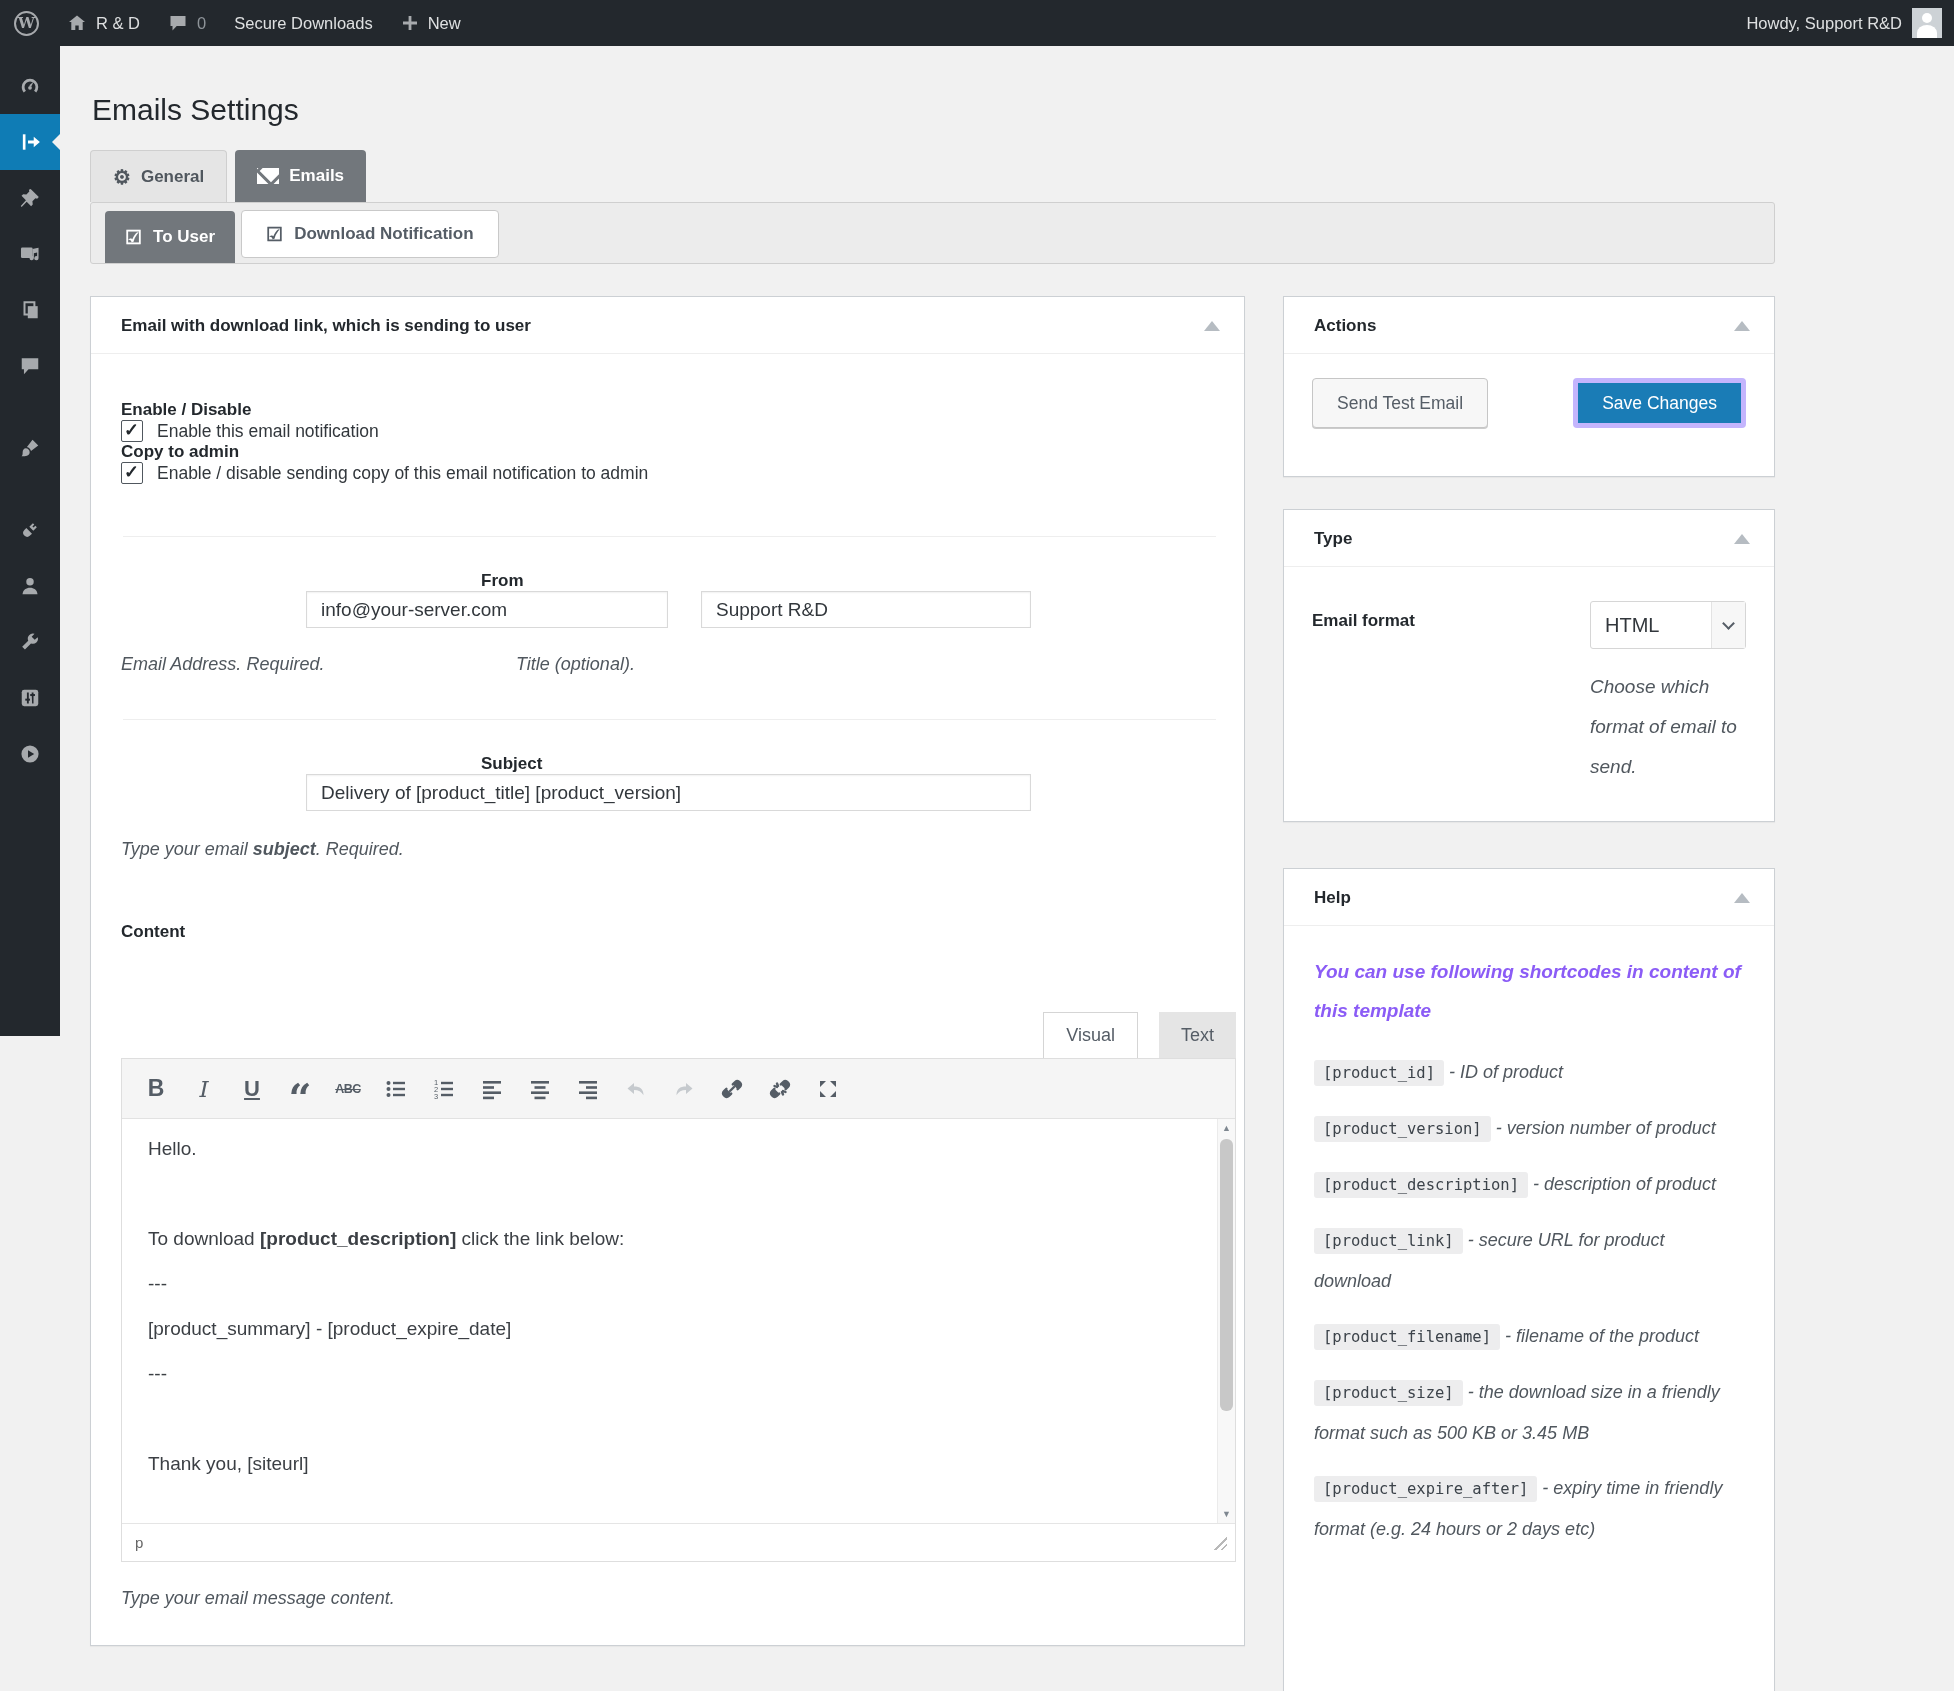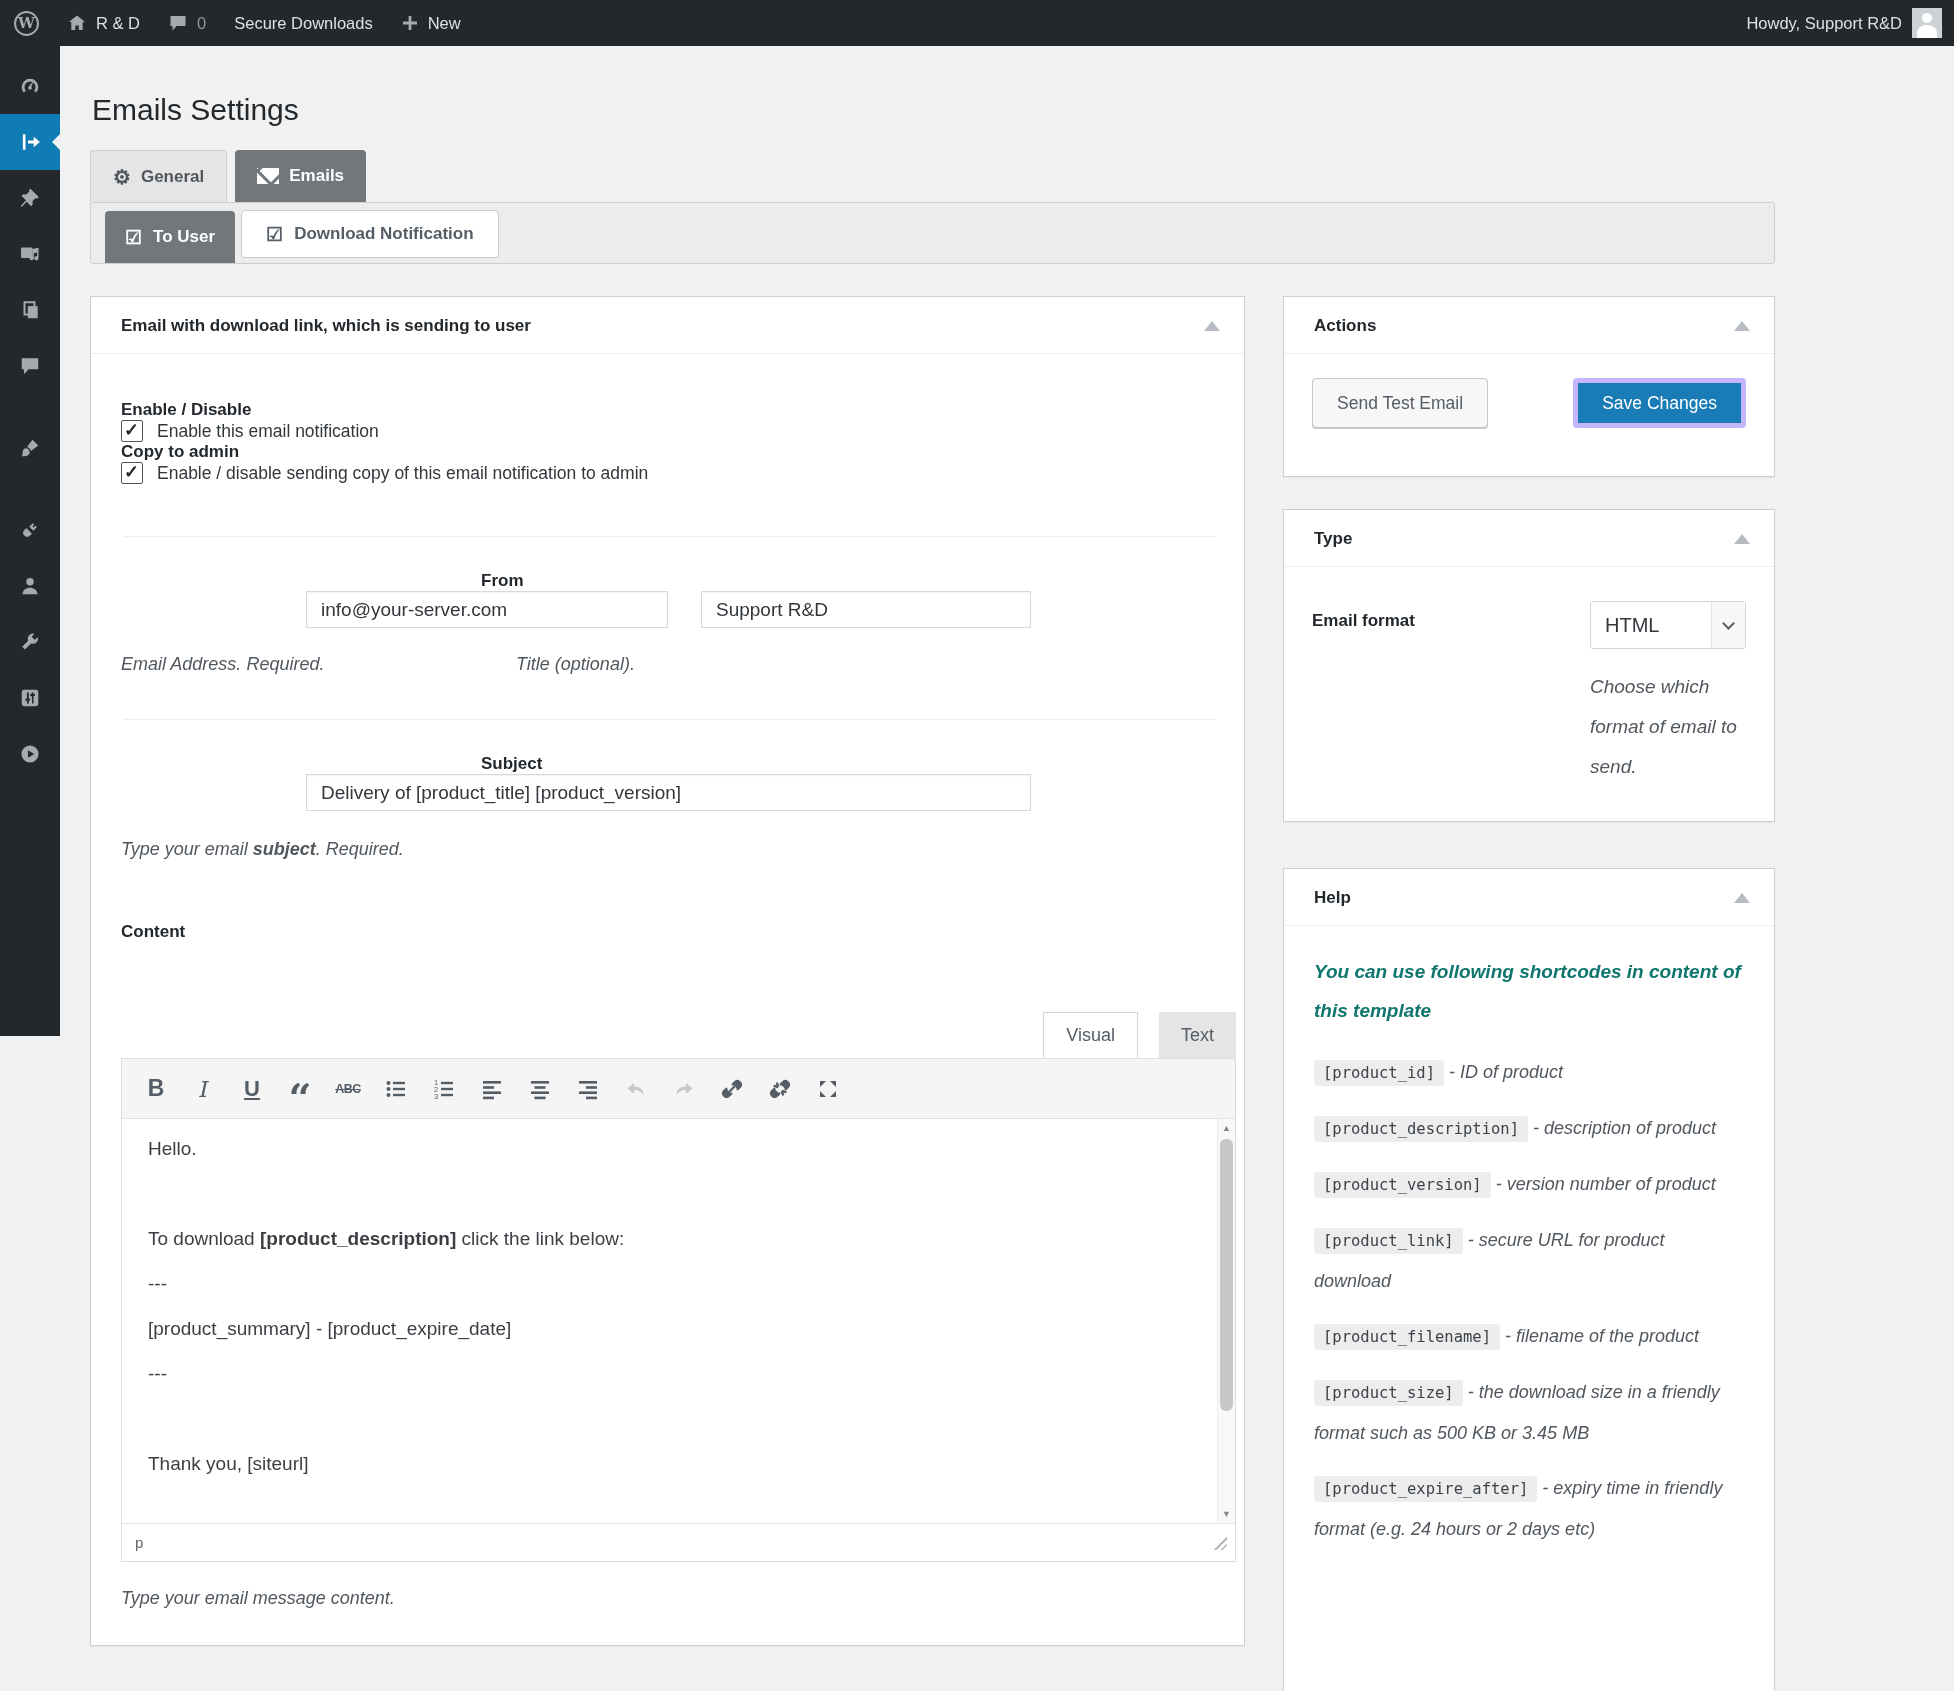--- a/index.html
+++ b/index.html
@@ -109,21 +109,21 @@
   .type-body { padding:34px 28px 34px; display:flex; }
   .type-label { flex:1; font-size:17px; font-weight:700; padding-top:10px; }
   .type-right { width:156px; }
   .select { display:flex; align-items:stretch; height:48px; background:#fff; border:1px solid #d6d6d6; border-radius:3px; cursor:pointer; }
   .select-text { flex:1; display:flex; align-items:center; padding-left:14px; font-size:20px; color:#32373c; }
   .select-arrow { width:34px; border-left:1px solid #e3e3e3; background:#f7f7f7; display:flex; align-items:center; justify-content:center; }
   .chev { width:9px; height:9px; border-right:2px solid #555d66; border-bottom:2px solid #555d66; transform:rotate(45deg); margin-top:-4px; }
   .select-help { margin-top:18px; font-style:italic; font-size:19px; color:#50575e; line-height:40px; }
   .help-panel { min-height:830px; }
   .help-body { padding:26px 30px; }
-  .help-intro { font-size:19px; font-weight:700; font-style:italic; color:#0f766e; line-height:39px; margin-bottom:22px; }
+  .help-intro { font-size:19px; font-weight:700; font-style:italic; color:#8b5cf6; line-height:39px; margin-bottom:22px; }
   .sc-line { line-height:40px; margin-bottom:15px; font-size:18px; }
   .sc-line code { font-family:"DejaVu Sans Mono", monospace; font-size:15.5px; background:#ededee; color:#3c434a; padding:4px 9px; border-radius:3px; }
   .sc-desc { font-style:italic; color:#50575e; }
 </style>
 </head>
 <body>
 
 <div class="screen">
 
   <div class="adminbar">
@@ -504,23 +504,23 @@
             <span class="pb-title">Help</span>
             <span class="toggle"></span>
           </div>
           <div class="help-body">
             <div class="help-intro">You can use following shortcodes in content of this template</div>
             <div>
 
                 <p class="sc-line"><code>[product_id]</code> <span class="sc-desc">- ID of product</span></p>
 
 
+                <p class="sc-line"><code>[product_version]</code> <span class="sc-desc">- version number of product</span></p>
+
                 <p class="sc-line"><code>[product_description]</code> <span class="sc-desc">- description of product</span></p>
-
-                <p class="sc-line"><code>[product_version]</code> <span class="sc-desc">- version number of product</span></p>
 
                 <p class="sc-line"><code>[product_link]</code> <span class="sc-desc">- secure URL for product download</span></p>
 
                 <p class="sc-line"><code>[product_filename]</code> <span class="sc-desc">- filename of the product</span></p>
 
                 <p class="sc-line"><code>[product_size]</code> <span class="sc-desc">- the download size in a friendly format such as 500 KB or 3.45 MB</span></p>
 
                 <p class="sc-line"><code>[product_expire_after]</code> <span class="sc-desc">- expiry time in friendly format (e.g. 24 hours or 2 days etc)</span></p>
               </div>
           </div>

